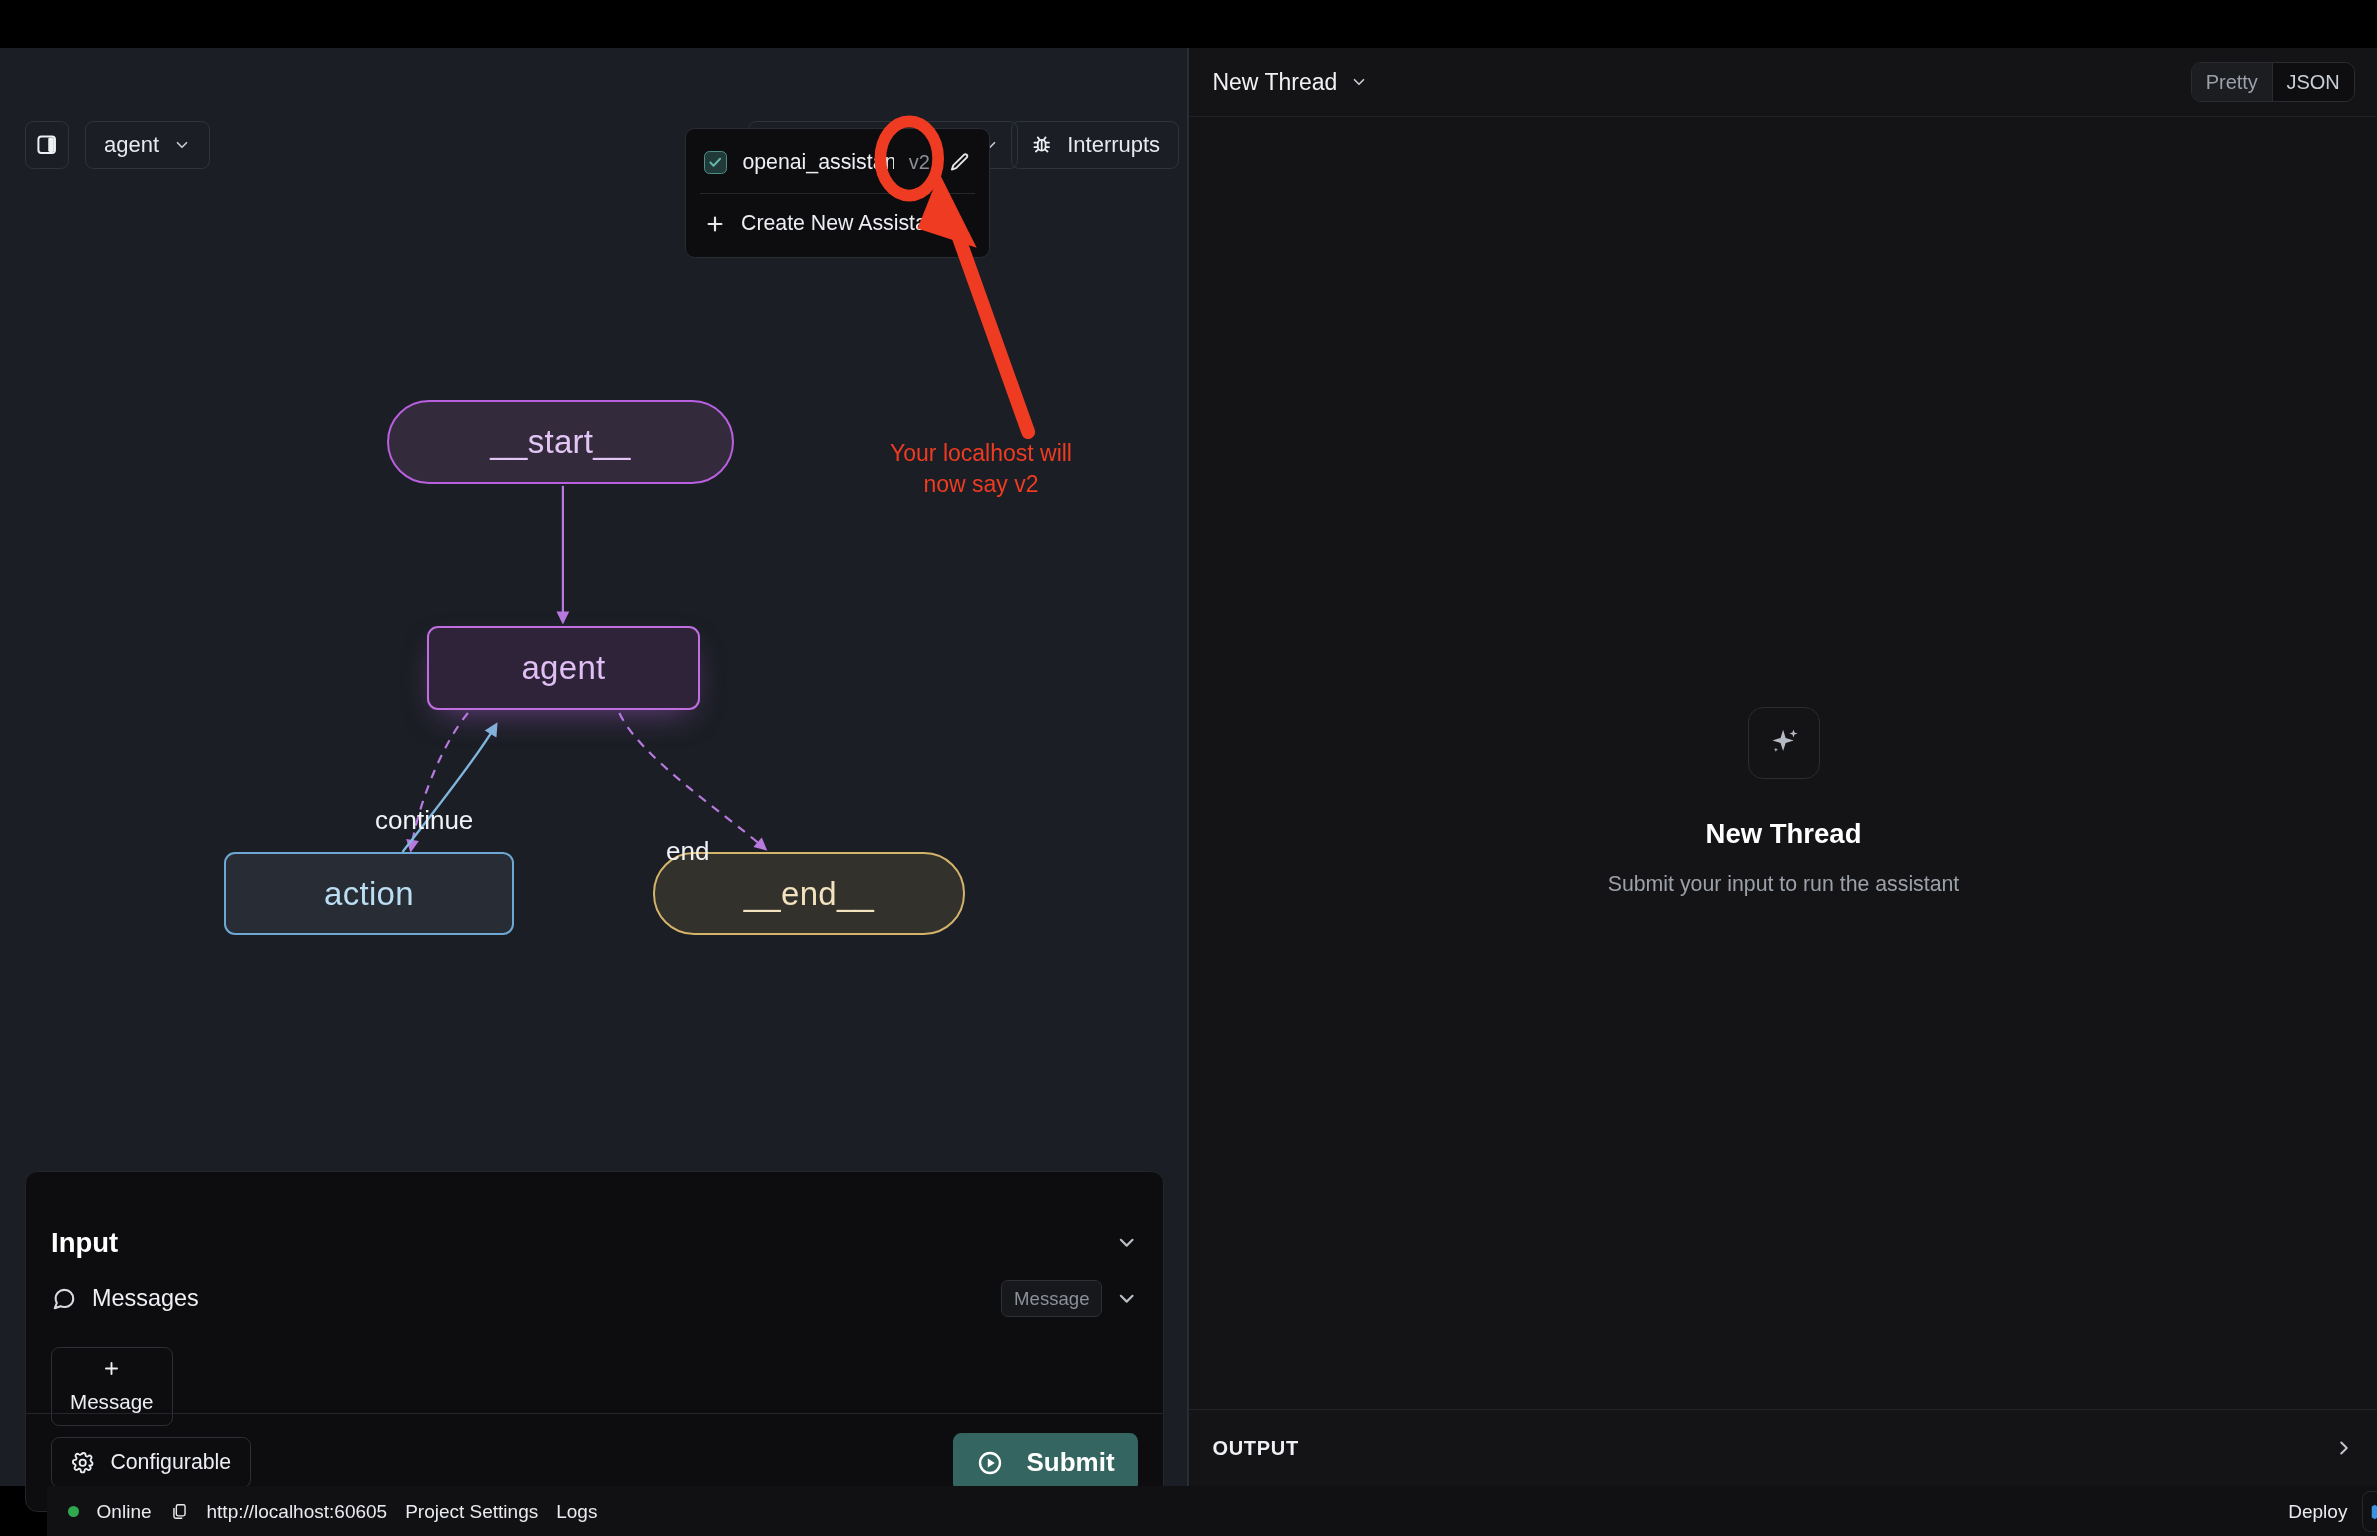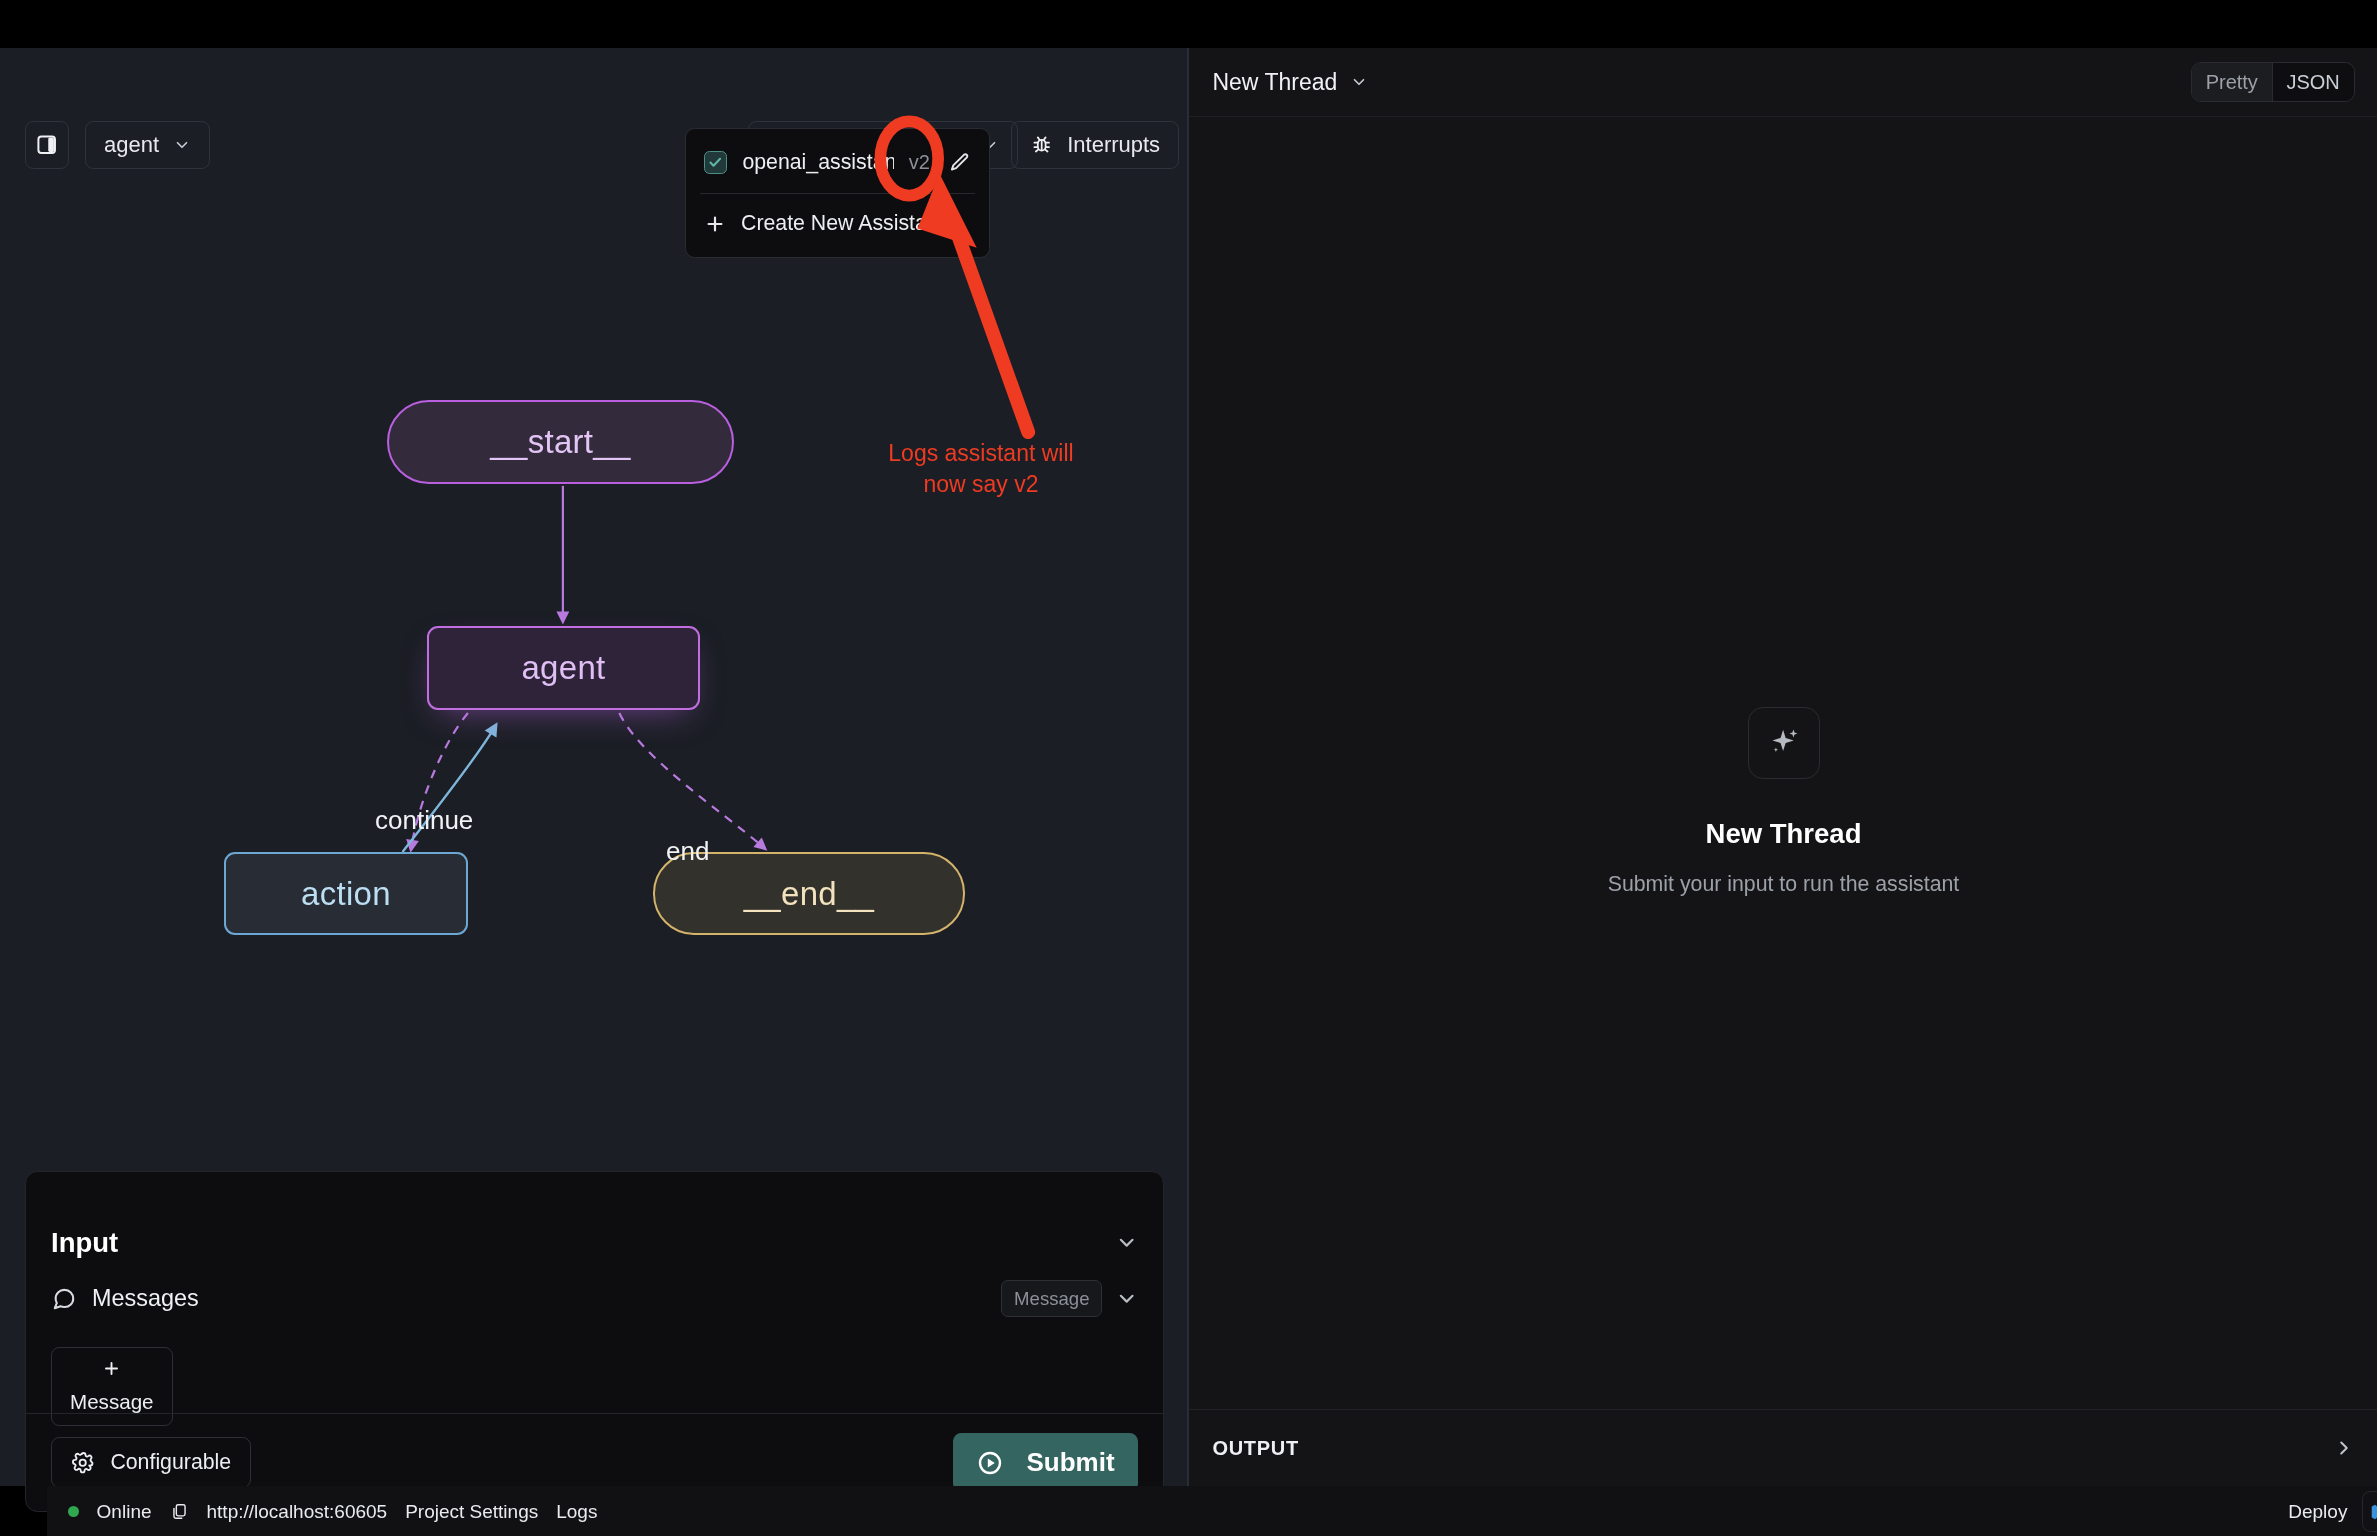--- a/index.html
+++ b/index.html
@@ -88,21 +88,21 @@
     border:2.8px solid #b95fe0; border-radius:43px;
     background:#332b3c; color:#e3c5f5;
   }
   .n-agent {
     left:427px; top:509px; width:273px; height:84px;
     border:2.8px solid #c06ee0; border-radius:11px;
     background:#2e2338; color:#e0bff5;
     box-shadow:0 12.4px 33px -12.4px rgba(180,100,220,.55);
   }
   .n-action {
-    left:224px; top:735px; width:244px; height:83px;
+    left:224px; top:735px; width:290px; height:83px;
     border:2.8px solid #6da8d4; border-radius:11px;
     background:#272c35; color:#bcdef3;text-align:center;
   }
   .n-end {
     left:653px; top:735px; width:312px; height:83px;
     border:2.8px solid #d4b36a; border-radius:41px;
     background:#33312c; color:#f2e3be;
   }
   .edge-label {
     position:absolute; color:#f1f2f5; font-size:26px; white-space:nowrap;
@@ -440,19 +440,19 @@
     </div>
   </div>
 
   <svg class="annot" viewBox="0 0 3456 2234">
     <ellipse cx="1322" cy="230" rx="42" ry="54" fill="none" stroke="#ef3b21" stroke-width="17"></ellipse>
     <path d="M1495 628 L1378 300" stroke="#ef3b21" stroke-width="20" stroke-linecap="round" fill="none"></path>
     <path d="M1366 252 L1420 360 L1334 332 Z" fill="#ef3b21"></path>
   </svg>
   <div class="annot">
     <div class="annot-text">
-      <div>Logs assistant will</div>
+      <div>Your localhost will</div>
       <div>now say v2</div>
     </div>
   </div>
 
 </div>
 
 
 </body></html>

